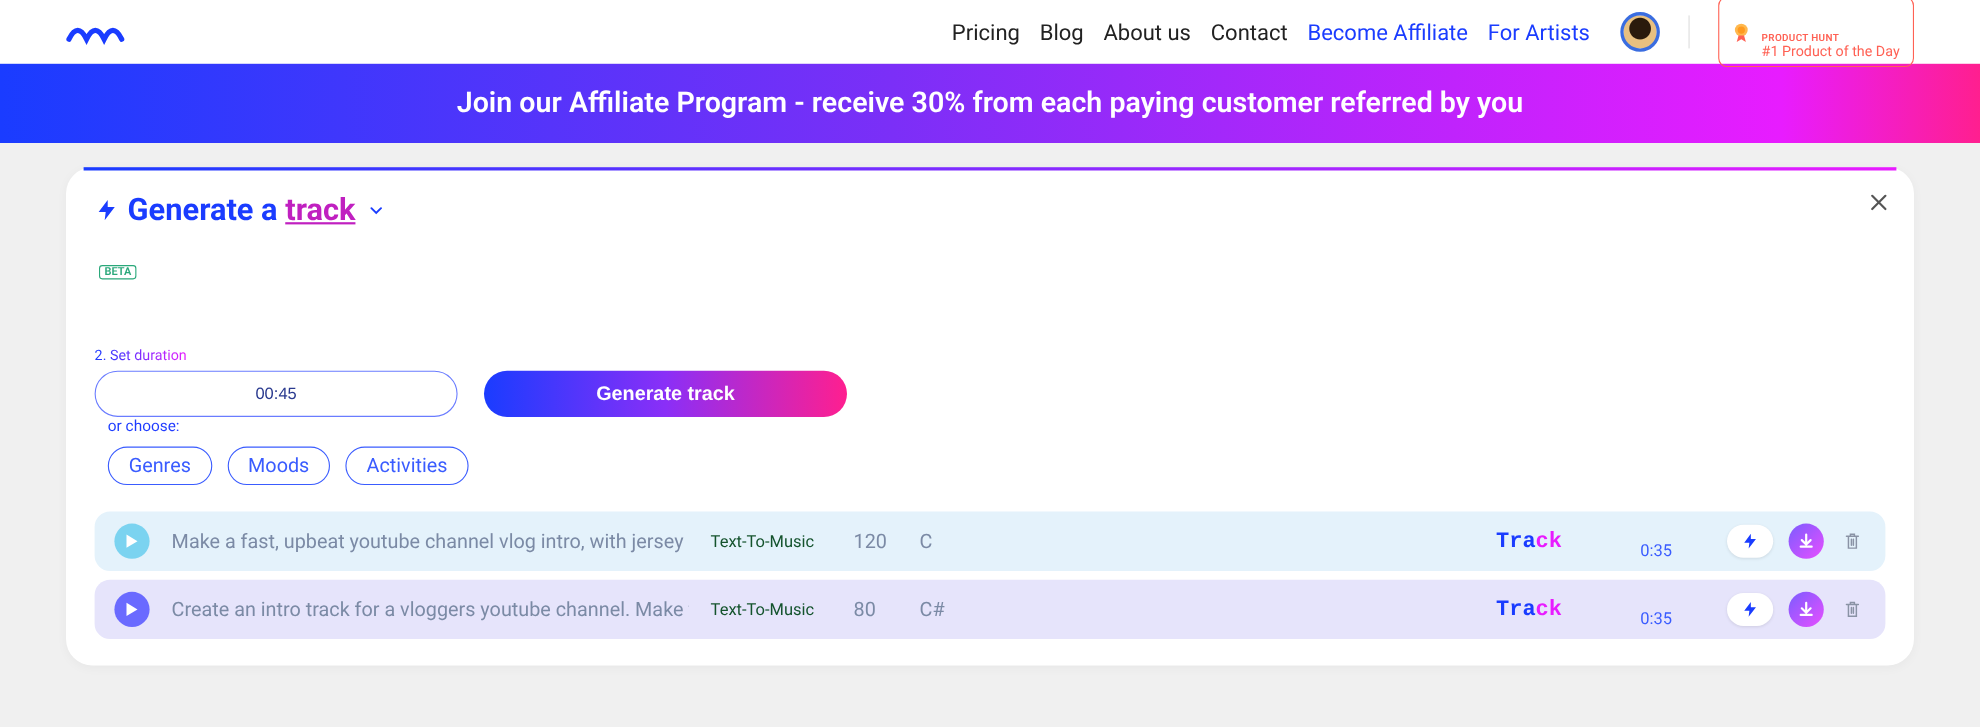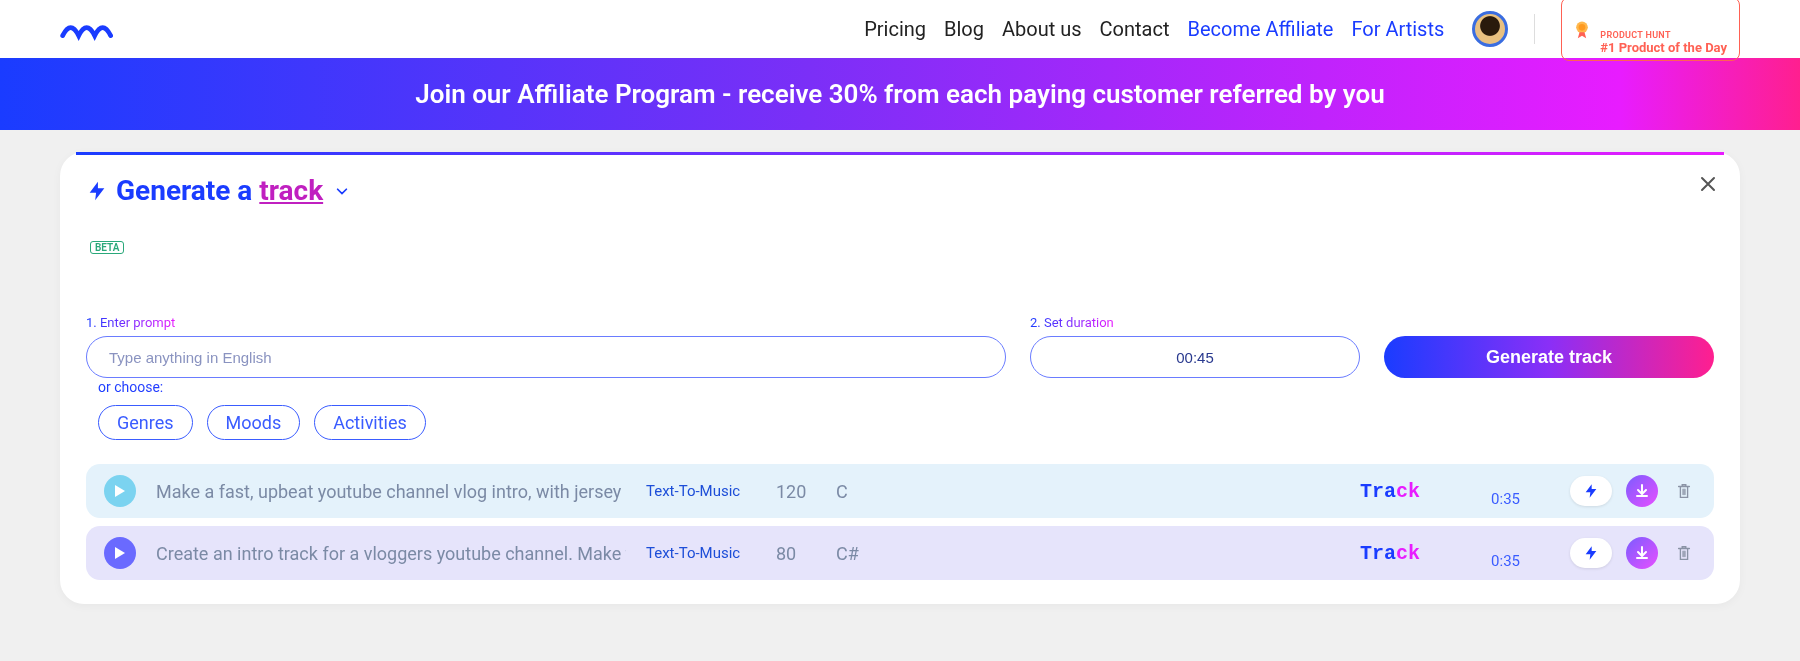--- a/index.html
+++ b/index.html
@@ -43,21 +43,21 @@
   .ph-badge {
     border: 1px solid #ff6154;
     border-radius: 8px;
     padding: 4px 12px 4px 10px;
     display: flex; align-items: center; gap: 8px;
     cursor: pointer;
   }
   .ph-medal { width: 20px; height: 20px; }
   .ph-text { display: flex; flex-direction: column; line-height: 1.1; margin-top: 29px; }
   .ph-top { font-size: 9px; color: #ff6154; font-weight: 600; letter-spacing: 0.3px; }
-  .ph-bottom { font-size: 13px; color: #ff6154; font-weight: 700; }
+  .ph-bottom { font-size: 13px; color: #ff6154; font-weight: 400; }
 
   
   .banner {
     height: 72px;
     background: linear-gradient(90deg, #1a3cff 0%, #7b2ff7 45%, #e81cff 90%, #ff1f8f 100%);
     display: flex; align-items: center; justify-content: center;
     color: #fff; font-size: 26px; font-weight: 600;
     cursor: pointer;
   }
 
@@ -155,21 +155,21 @@
   .track.t2 { background: #e6e4fb; }
   .play {
     width: 32px; height: 32px; border-radius: 50%;
     display: flex; align-items: center; justify-content: center; cursor: pointer;
     flex-shrink: 0;
   }
   .play.p1 { background: #7bd3f0; }
   .play.p2 { background: #6a6aff; }
   .play svg { width: 14px; height: 14px; }
   .prompt-text { color: #7b8aa5; flex: 0 0 470px; white-space: nowrap; overflow: hidden; }
-  .ttm { color: #1d4ed8; font-size: 15px; flex: 0 0 110px; }
+  .ttm { color: #14532d; font-size: 15px; flex: 0 0 110px; }
   .bpm { color: #7b8aa5; flex: 0 0 40px; }
   .key { color: #7b8aa5; flex: 0 0 40px; }
   .spacer { flex: 1; }
   .trackword {
     font-family: "Courier New", monospace; font-weight: 700; font-size: 20px;
     flex: 0 0 80px;
   }
   .trackword .c1 { color: #1a3cff; }
   .trackword .c2 { color: #e81cff; }
   .dur { color: #3a5cff; font-size: 15px; flex: 0 0 60px; text-align: right; margin-top: 16px; }
@@ -239,24 +239,20 @@
       <svg class="chevron" viewBox="0 0 16 16">
         <path d="M3 6 L8 11 L13 6" stroke="#1a3cff" stroke-width="2" fill="none" stroke-linecap="round"></path>
       </svg>
     </div>
     <div class="tab tab-ref">
       <span class="beta">BETA</span>
     </div>
   </div>
 
   <div class="form-row">
-    <div class="col1">
-      <div class="step-label">1. Enter prompt</div>
-      <input class="pill-input" placeholder="Type anything in English" style="">
-    </div>
     <div class="col2">
       <div class="step-label">2. Set duration</div>
       <input class="pill-input pill-center" value="00:45" style="">
     </div>
     <div class="col3">
       <button class="gen-btn">Generate track</button>
     </div>
   </div>
 
   <div class="choose-label">or choose:</div>

